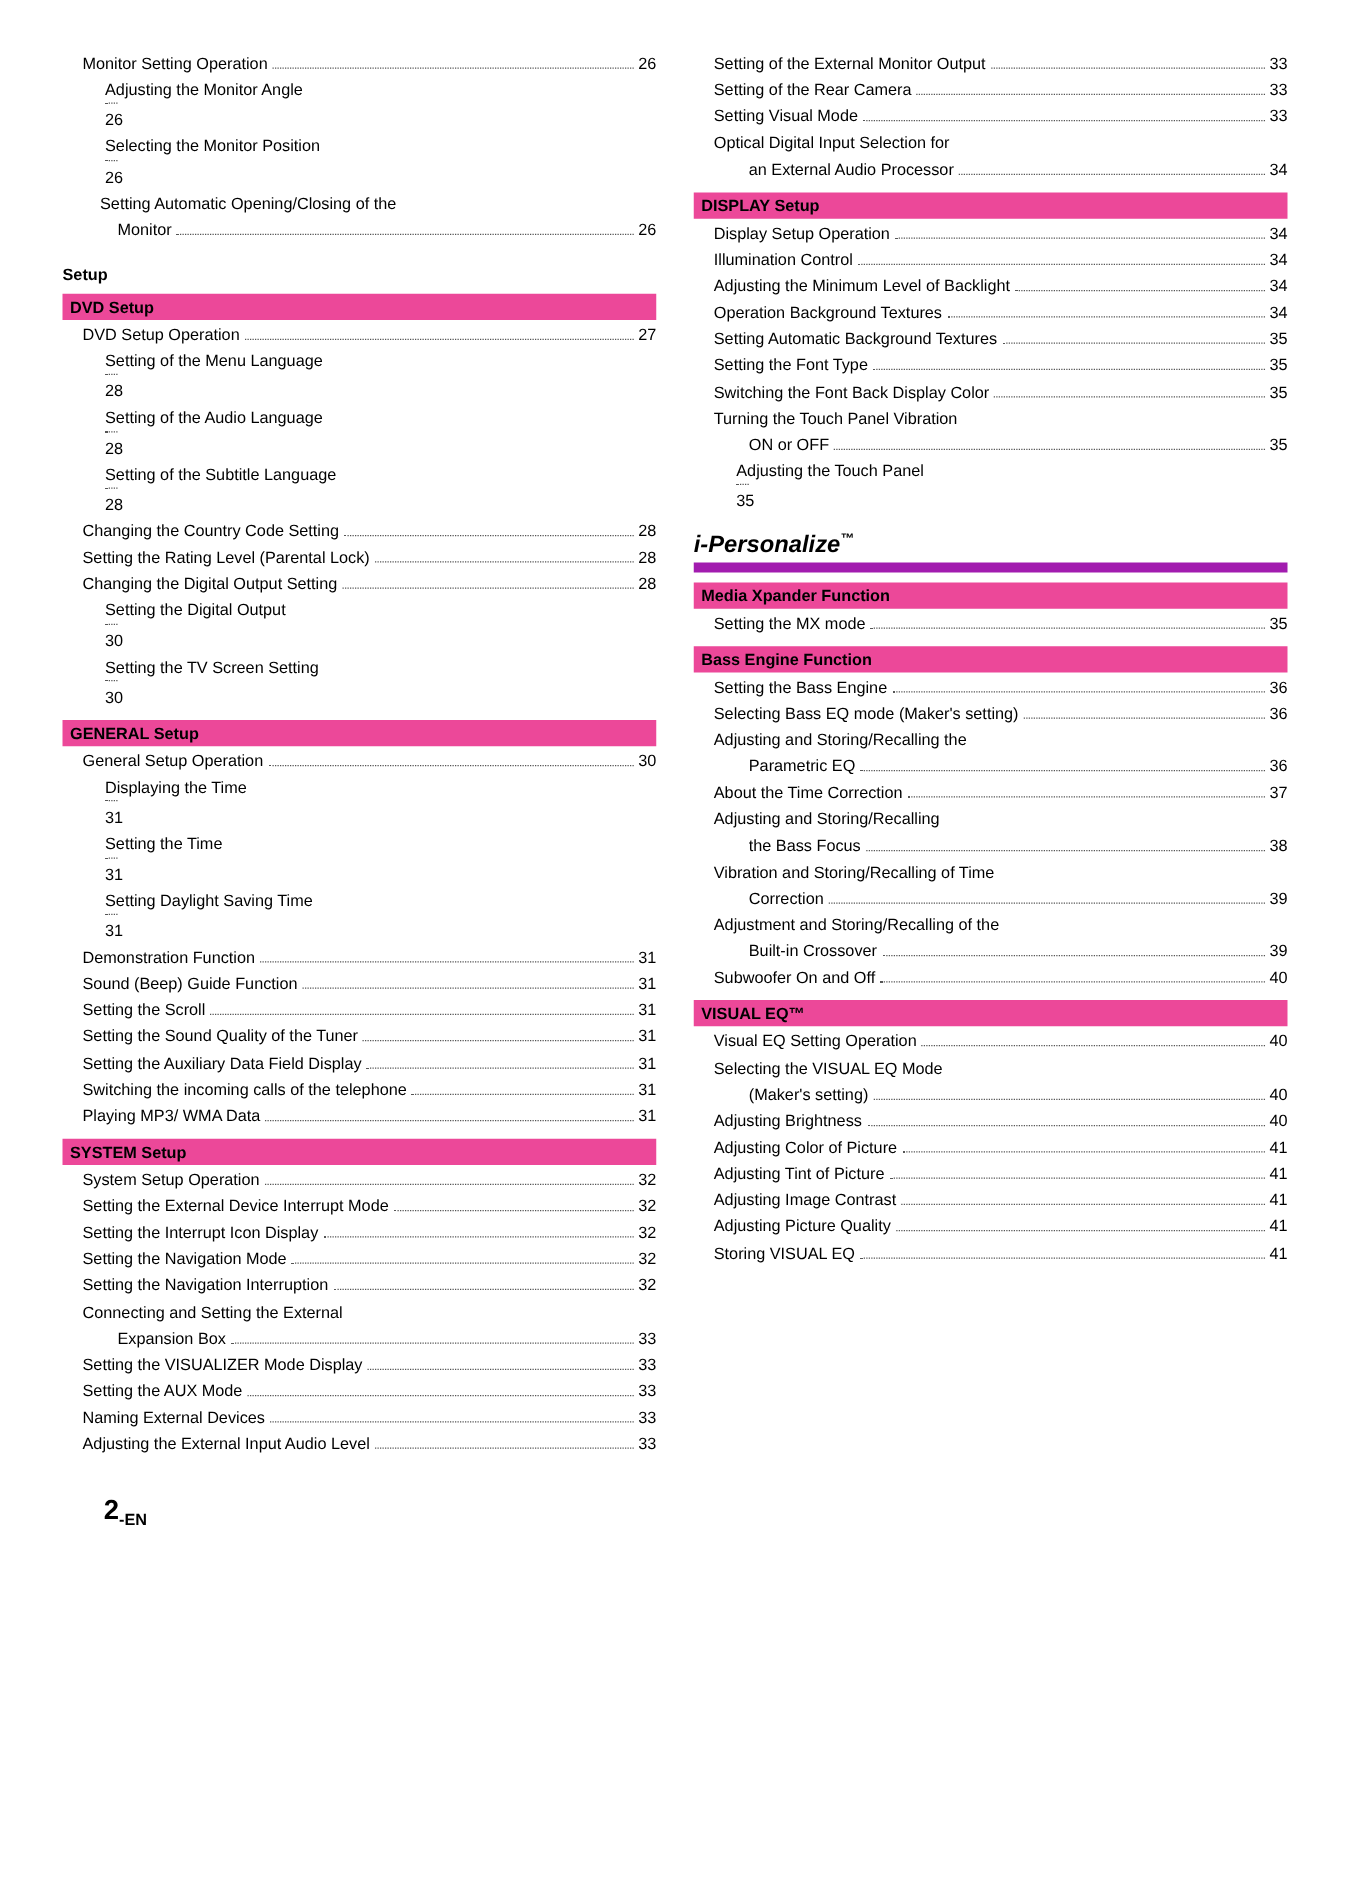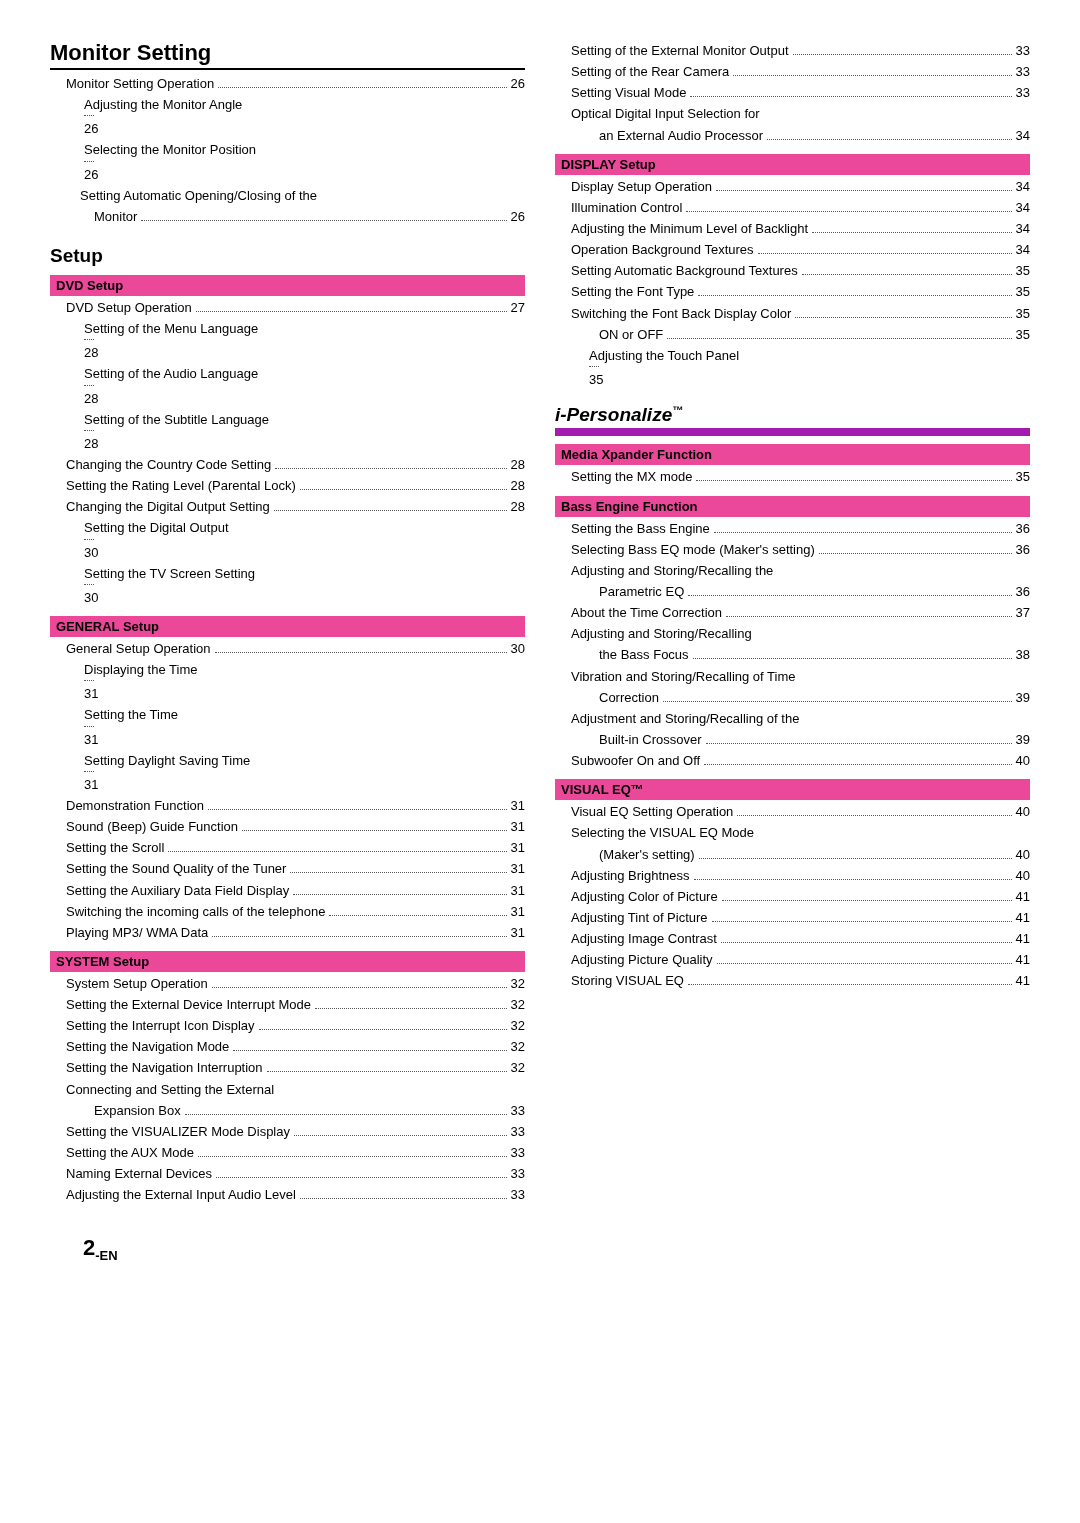--- a/index.html
+++ b/index.html
@@ -24,21 +24,21 @@
 
     h1.section-title {
       font-size: 22px;
       font-weight: bold;
       margin-bottom: 4px;
       border-bottom: 2px solid #000;
       padding-bottom: 2px;
     }
 
     h2.section-title {
-      font-size: 19px;
+      font-size: 13px;
       font-weight: bold;
       margin-top: 18px;
       margin-bottom: 4px;
     }
 
     .subsection-header {
       background: #ec4899;
       font-weight: bold;
       font-size: 13px;
       padding: 3px 6px;
@@ -98,21 +98,20 @@
       vertical-align: super;
     }
   </style>
 </head>
 <body>
 
 <div class="two-col">
 
   <div class="col">
 
-    <h1 class="section-title">Monitor Setting</h1>
 
     <div id="monitor-entries-left">
         <div class="toc-entry indent1">
           <span class="toc-label">Monitor Setting Operation</span>
           <span class="toc-dots"></span>
           <span class="toc-page">26</span>
         </div>
         <div class="toc-entry indent2">
           <span class="toc-label">Adjusting the Monitor Angle</span>
           <span class="toc-dots"></span>
@@ -364,20 +363,23 @@
         <div class="toc-entry indent1">
           <span class="toc-label">Setting the Font Type</span>
           <span class="toc-dots"></span>
           <span class="toc-page">35</span>
         </div>
         <div class="toc-entry indent1">
           <span class="toc-label">Switching the Font Back Display Color</span>
           <span class="toc-dots"></span>
           <span class="toc-page">35</span>
         </div>
+        <div class="toc-entry indent1 no-dots">
+          <span class="toc-label">Turning the Touch Panel Vibration</span>
+        </div>
         <div class="toc-entry indent3">
           <span class="toc-label">ON or OFF</span>
           <span class="toc-dots"></span>
           <span class="toc-page">35</span>
         </div>
         <div class="toc-entry indent2">
           <span class="toc-label">Adjusting the Touch Panel</span>
           <span class="toc-dots"></span>
           <span class="toc-page">35</span>
         </div>

